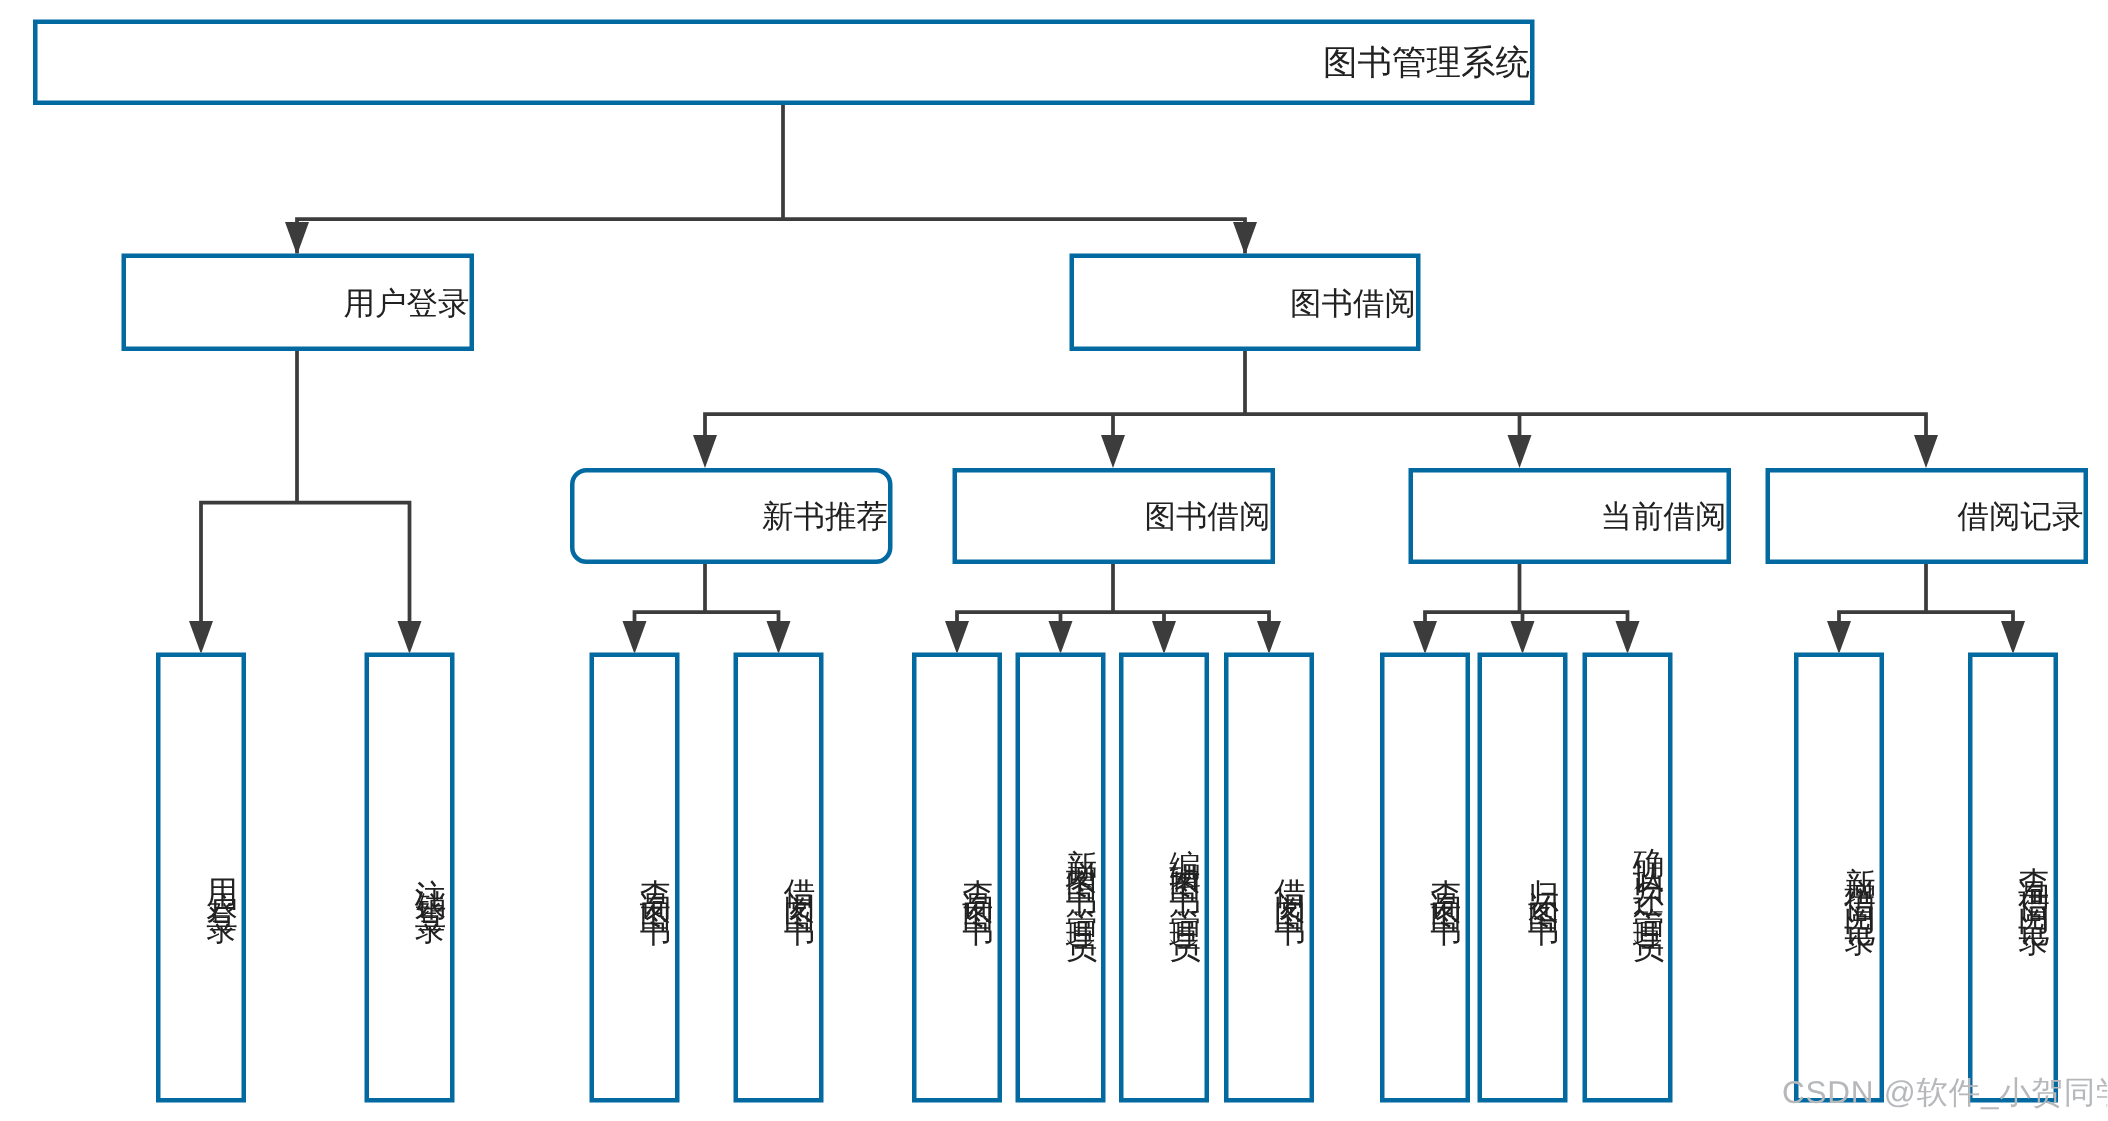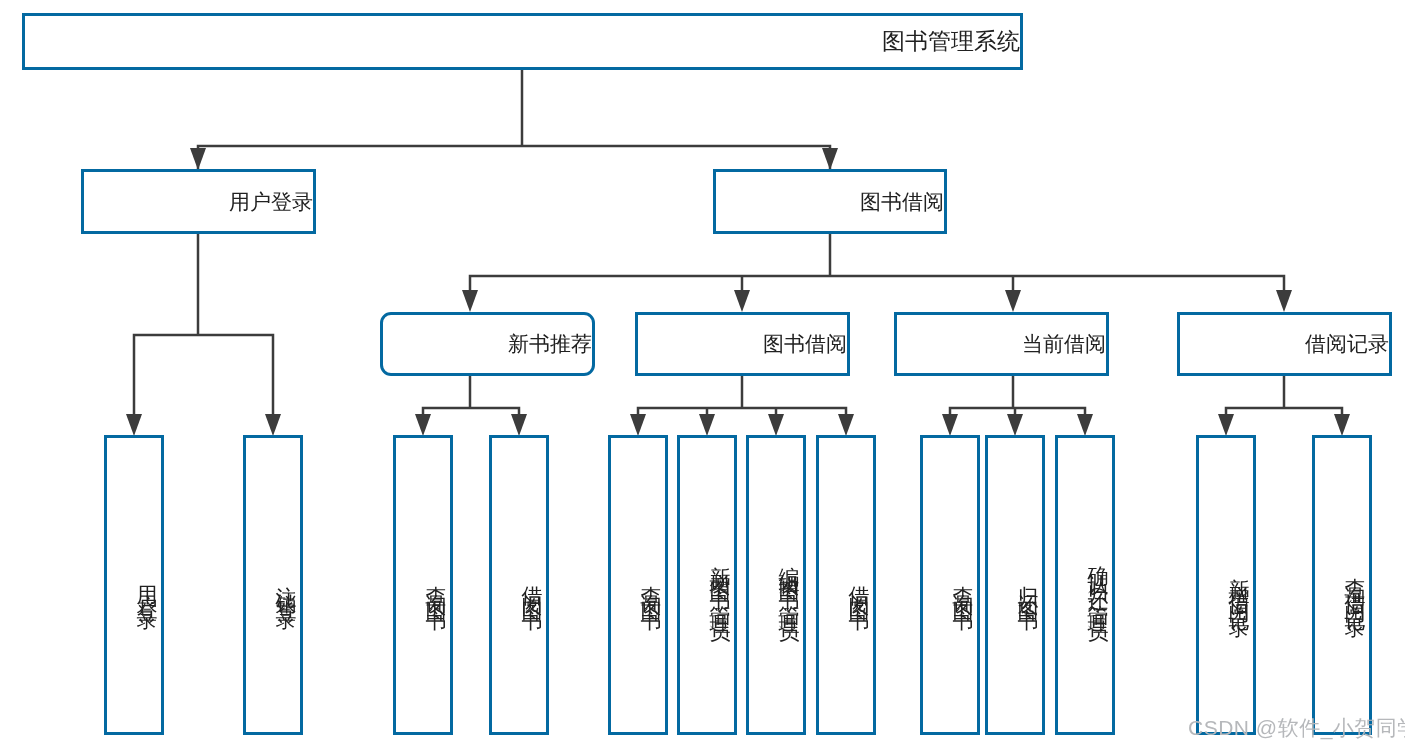--- a/index.html
+++ b/index.html
@@ -29,21 +29,21 @@
     text-orientation:mixed;
     letter-spacing:8px;
     white-space:nowrap;
   }
   
   #n-root   {left:22px;  top:13px;  width:1001px; height:57px;}
   #n-login  {left:81px;  top:169px; width:235px;  height:65px;}
   #n-mgmt   {left:713px; top:169px; width:234px;  height:65px;}
   #n-rec    {left:380px; top:312px; width:215px;  height:64px;border-radius:11px;}
   #n-borrow {left:635px; top:312px; width:215px;  height:64px;}
-  #n-current{left:894px; top:312px; width:215px;  height:64px;padding-left:32px;}
+  #n-current{left:939px; top:312px; width:215px;  height:64px;padding-left:32px;}
   #n-records{left:1177px;top:312px; width:215px;  height:64px;}
   .leaf{top:435px;width:60px;height:300px;}
   #n-login-user     {left:104px;}
   #n-login-logout   {left:243px;}
   #n-rec-query      {left:393px;}
   #n-rec-borrow     {left:489px;}
   #n-borrow-query   {left:608px;}
   #n-borrow-add     {left:677px;}
   #n-borrow-edit    {left:746px;}
   #n-borrow-lend    {left:816px;}

